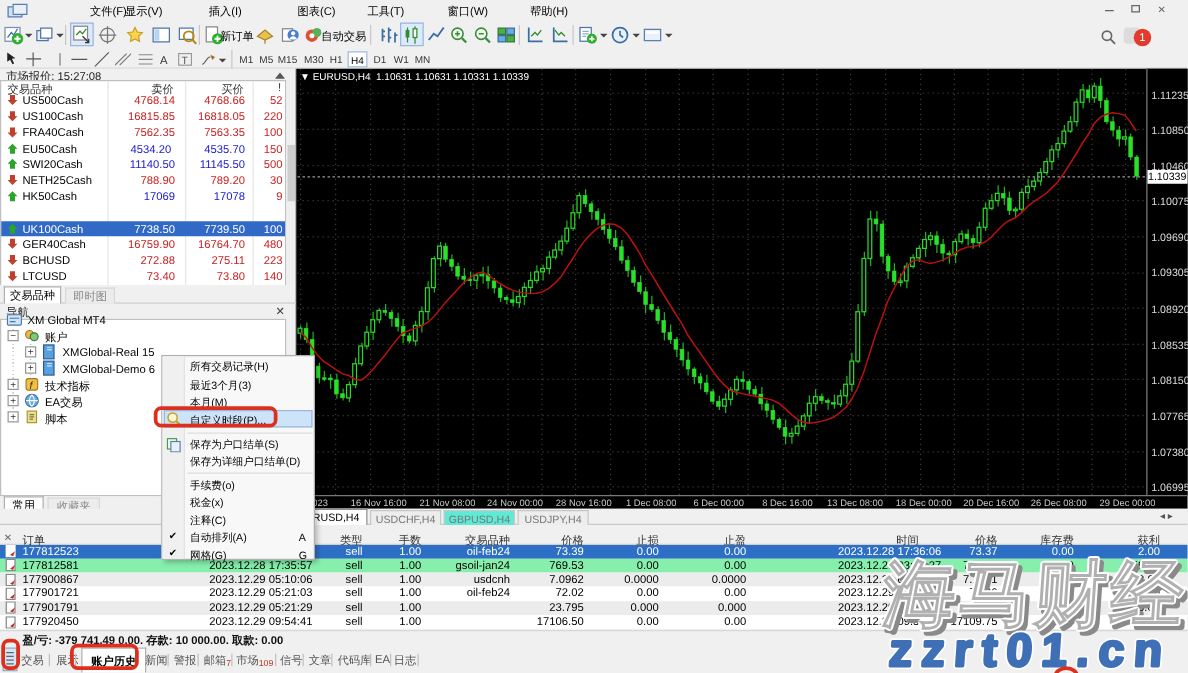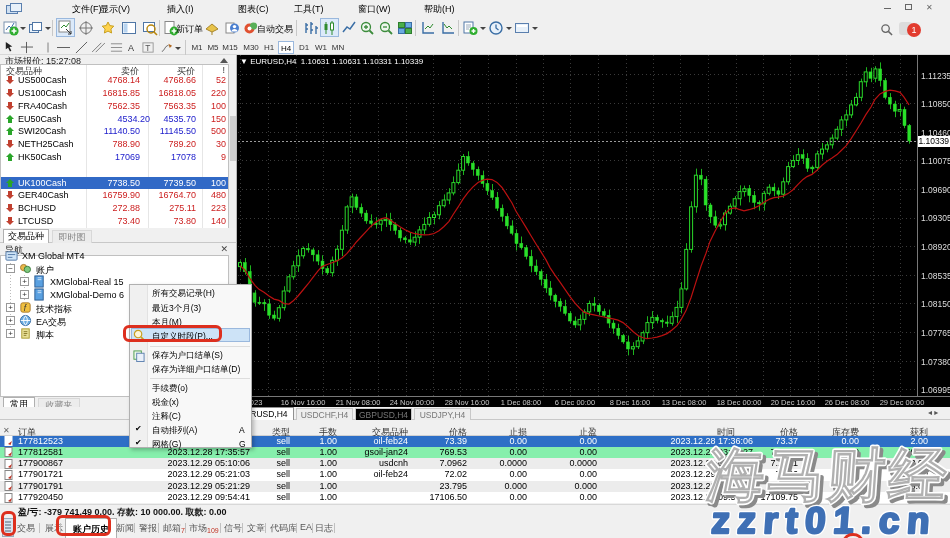--- a/index.html
+++ b/index.html
@@ -230,21 +230,21 @@
 <span class="abs" style="left:17px;top:1px;color:#000;">FRA40Cash</span>
 <span class="abs r" style="left:59px;top:1px;width:80px;color:#cc2020;">7562.35</span>
 <span class="abs r" style="left:115px;top:1px;width:80px;color:#cc2020;">7563.35</span>
 <span class="abs r" style="left:169px;top:1px;width:56px;color:#cc2020;">100</span>
     </div>
     <div class="abs" style="left:1px;top:57.6px;width:227px;height:12.8px;overflow:hidden;">
 <svg class="abs" style="left:4px;top:1px;" width="10" height="10" viewBox="0 0 10 10">
         <path d="M5 1l4 4H7v4H3V5H1z" fill="#2aa52a"></path>
       </svg>
 <span class="abs" style="left:17px;top:1px;color:#000;">EU50Cash</span>
-<span class="abs r" style="left:69px;top:1px;width:80px;color:#2020cc;padding-left:44px;">4534.20</span>
+<span class="abs r" style="left:56px;top:1px;width:80px;color:#2020cc;padding-left:44px;">4534.20</span>
 <span class="abs r" style="left:115px;top:1px;width:80px;color:#2020cc;">4535.70</span>
 <span class="abs r" style="left:169px;top:1px;width:56px;color:#cc2020;">150</span>
     </div>
     <div class="abs" style="left:1px;top:70.4px;width:227px;height:12.8px;overflow:hidden;">
 <svg class="abs" style="left:4px;top:1px;" width="10" height="10" viewBox="0 0 10 10">
         <path d="M5 1l4 4H7v4H3V5H1z" fill="#2aa52a"></path>
       </svg>
 <span class="abs" style="left:17px;top:1px;color:#000;">SWI20Cash</span>
 <span class="abs r" style="left:59px;top:1px;width:80px;color:#2020cc;">11140.50</span>
 <span class="abs r" style="left:115px;top:1px;width:80px;color:#2020cc;">11145.50</span>
@@ -537,21 +537,21 @@
     <div class="abs" style="left:365px;top:343px;width:56px;text-align:center;color:#c8c8c8;font-size:7.5px;white-space:nowrap;">8 Dec 16:00</div>
     <div class="abs" style="left:419px;top:343px;width:56px;text-align:center;color:#c8c8c8;font-size:7.5px;white-space:nowrap;">13 Dec 08:00</div>
     <div class="abs" style="left:474px;top:343px;width:56px;text-align:center;color:#c8c8c8;font-size:7.5px;white-space:nowrap;">18 Dec 00:00</div>
     <div class="abs" style="left:528px;top:343px;width:56px;text-align:center;color:#c8c8c8;font-size:7.5px;white-space:nowrap;">20 Dec 16:00</div>
     <div class="abs" style="left:582px;top:343px;width:56px;text-align:center;color:#c8c8c8;font-size:7.5px;white-space:nowrap;">26 Dec 08:00</div>
     <div class="abs" style="left:637px;top:343px;width:56px;text-align:center;color:#c8c8c8;font-size:7.5px;white-space:nowrap;">29 Dec 00:00</div>
 </div>
 <div class="abs" style="left:0;top:407px;width:950px;height:13px;background:#f0f0f0;border-bottom:1px solid #c8c8c8;font-size:8.5px;">
  <span class="abs" style="left:232px;top:0;width:62px;height:13px;text-align:center;padding-top:1px;background:#fff;border:1px solid #909090;border-bottom:none;">EURUSD,H4</span>
  <span class="abs" style="left:296px;top:1px;width:57px;height:12px;text-align:center;padding-top:1px;color:#777;border:1px solid #c8c8c8;border-bottom:none;background:#ededed;">USDCHF,H4</span>
- <span class="abs" style="left:355px;top:1px;width:57px;height:12px;text-align:center;padding-top:1px;color:#777;border:1px solid #c8c8c8;border-bottom:none;background:#000000;">GBPUSD,H4</span>
+ <span class="abs" style="left:355px;top:1px;width:57px;height:12px;text-align:center;padding-top:1px;color:#777;border:1px solid #c8c8c8;border-bottom:none;background:#5eead4;">GBPUSD,H4</span>
  <span class="abs" style="left:414px;top:1px;width:57px;height:12px;text-align:center;padding-top:1px;color:#777;border:1px solid #c8c8c8;border-bottom:none;background:#ededed;">USDJPY,H4</span>
  <span class="abs" style="left:928px;top:1px;font-size:8px;color:#555;">◂ ▸</span>
 </div>
 <div class="abs" style="left:0;top:420px;width:950px;height:15.5px;background:#f0f0f0;border-bottom:1px solid #d0d0d0;">
     <span class="abs" style="left:3px;top:6px;color:#666;font-size:8px;">✕</span>
     <span class="abs" style="left:18px;top:6px;color:#333;">订单</span>
     <span class="abs r" style="left:200px;top:6px;width:90px;color:#333;">类型</span>
     <span class="abs r" style="left:247px;top:6px;width:90px;color:#333;">手数</span>
     <span class="abs r" style="left:318px;top:6px;width:90px;color:#333;">交易品种</span>
     <span class="abs r" style="left:377px;top:6px;width:90px;color:#333;">价格</span>

